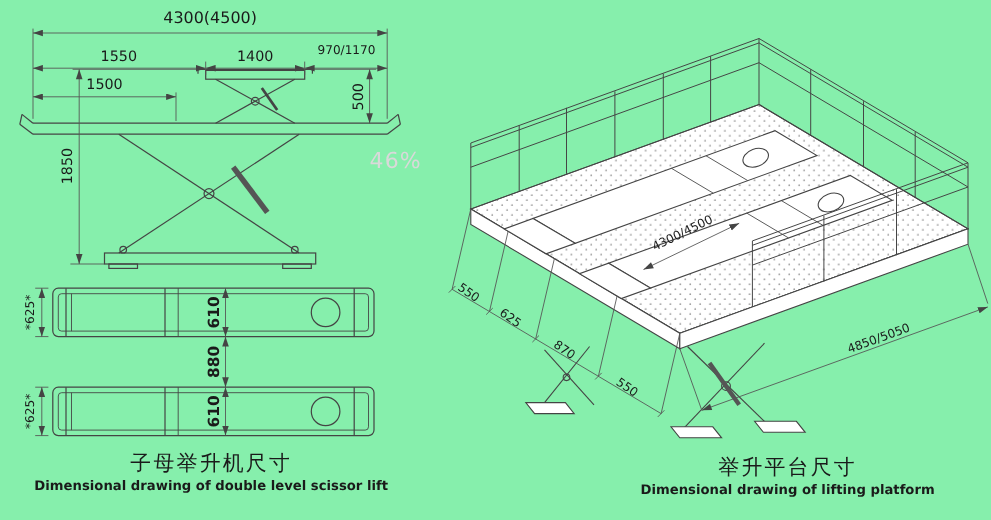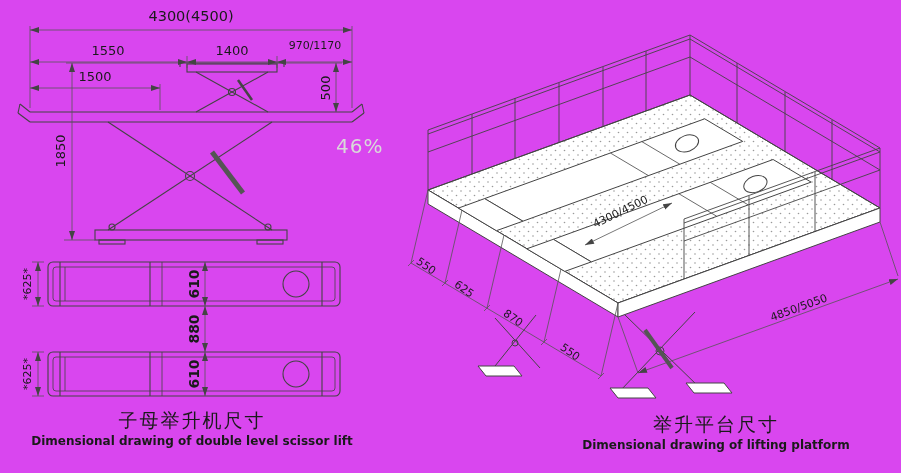--- a/index.html
+++ b/index.html
@@ -1,16 +1,16 @@
 <!DOCTYPE html>
 <html><head>
 <meta charset="utf-8">
 <style>
   html,body{margin:0;padding:0;background:#fff;}
-  .canvas{position:relative;width:901px;height:473px;background:#d946ef;overflow:hidden;
+  .canvas{position:relative;width:901px;height:473px;background:#86efac;overflow:hidden;
           font-family:"DejaVu Sans", sans-serif;}
   svg{position:absolute;inset:0;}
   text{fill:#1a1a1a;}
   .dimtext{font-size:13px;}
   .dimsmall{font-size:11px;}
   .dimbig{font-size:14.5px;}
   .dimbold{font-size:14px;font-weight:bold;}
   .zh{font-size:19px;letter-spacing:2px;}
   .en{font-size:12px;font-weight:bold;}
   .wm{font-size:20px;fill:#d9d9d9;letter-spacing:1px;}

